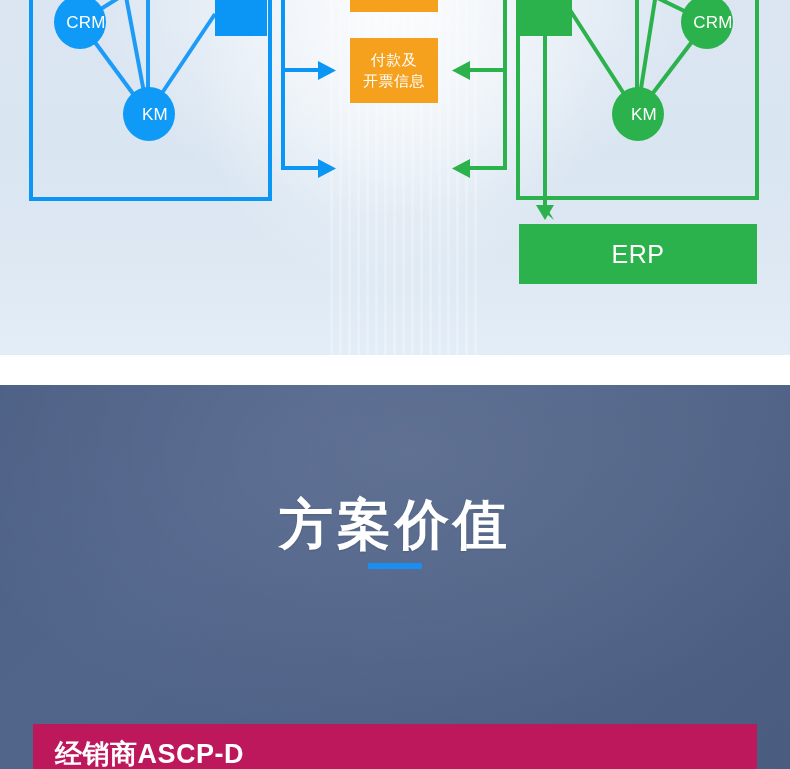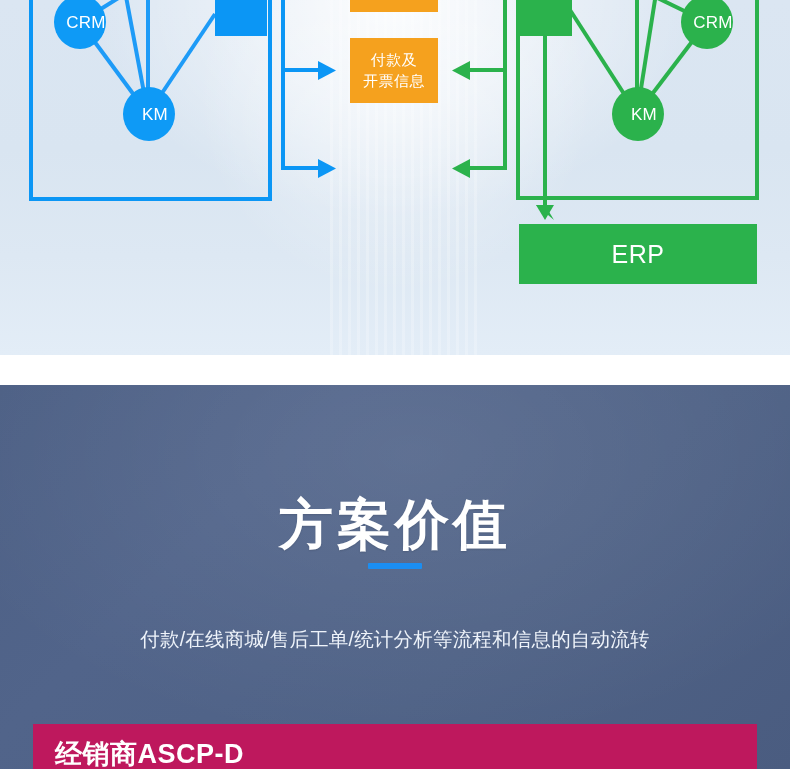--- a/index.html
+++ b/index.html
@@ -164,18 +164,17 @@
 
 <div id="white-gap"></div>
 
 <section id="value-section"></section>
 
 <h1 id="value-title">方案价值</h1>
 
 <div id="value-divider"></div>
 
 <p id="value-desc">
-  <span class="line">付款/在线商城/售后工单/统计分析等流程和信息的自动流转</span>
 </p>
 
 <div id="dealer-banner">
   <span id="dealer-banner-title">经销商ASCP-D</span>
 </div>
 
 </body></html>

